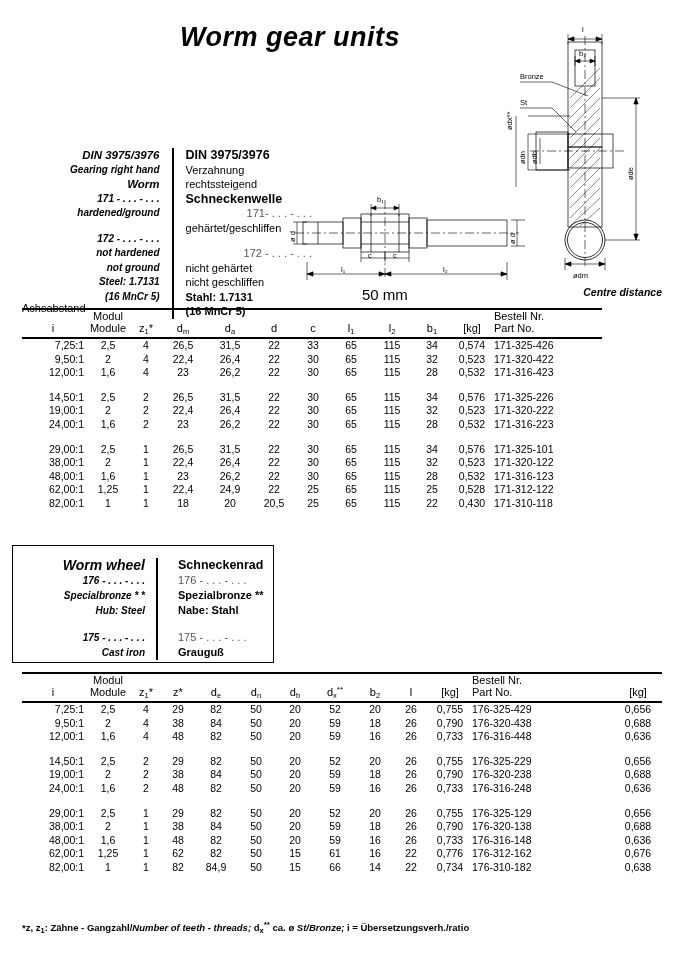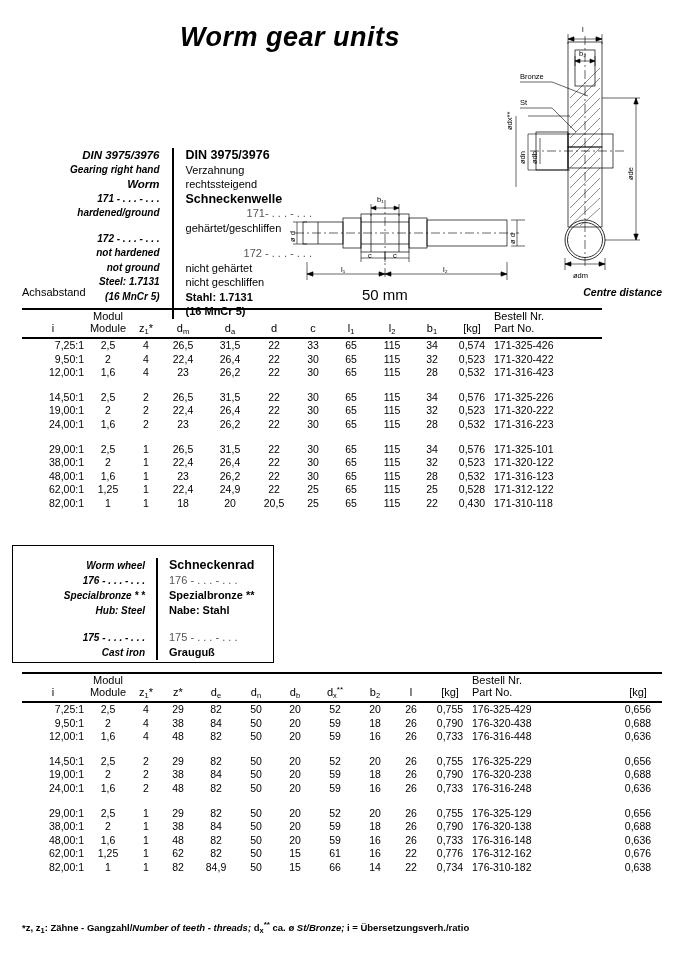--- a/index.html
+++ b/index.html
@@ -41,30 +41,30 @@
   .wheelbox{
     position:absolute;left:12px;top:545px;width:262px;height:118px;
     border:1.6px solid #000;box-sizing:border-box;
   }
   .wheelgrid{display:flex;padding-top:12px;}
   .wheel-en{
     width:132px;text-align:right;padding-right:11px;
     font-style:italic;font-weight:bold;font-size:10px;line-height:15px;
     border-right:2.5px solid #000;
   }
-  .wheel-de{padding-left:11px;font-size:11px;line-height:15px;}
+  .wheel-de{padding-left:20px;font-size:11px;line-height:15px;}
   .wheel-de .big{font-size:12.5px;font-weight:bold;}
   .wheel-de .bold{font-weight:bold;}
   .wheel-de .light{color:#555;}
-  .wheel-en .big{font-size:10px;}
+  .wheel-en .big{font-size:14px;}
   .gapline{display:block;height:12px;}
 
   
   .cd-row{position:absolute;left:22px;top:286px;width:640px;font-size:11px;}
-  .cd-left{position:absolute;left:0;top:0;}
+  .cd-left{position:absolute;left:0;top:16px;}
   .cd-mid{position:absolute;left:340px;top:0;font-size:15px;}
   .cd-right{position:absolute;right:0;top:0;font-style:italic;font-weight:bold;font-size:10.5px;}
 
   
   table.spec{
     border-collapse:collapse;font-size:10.5px;
     position:absolute;
   }
   table.spec td,table.spec th{padding:0;}
   .rule-top{border-top:2.2px solid #000;}

